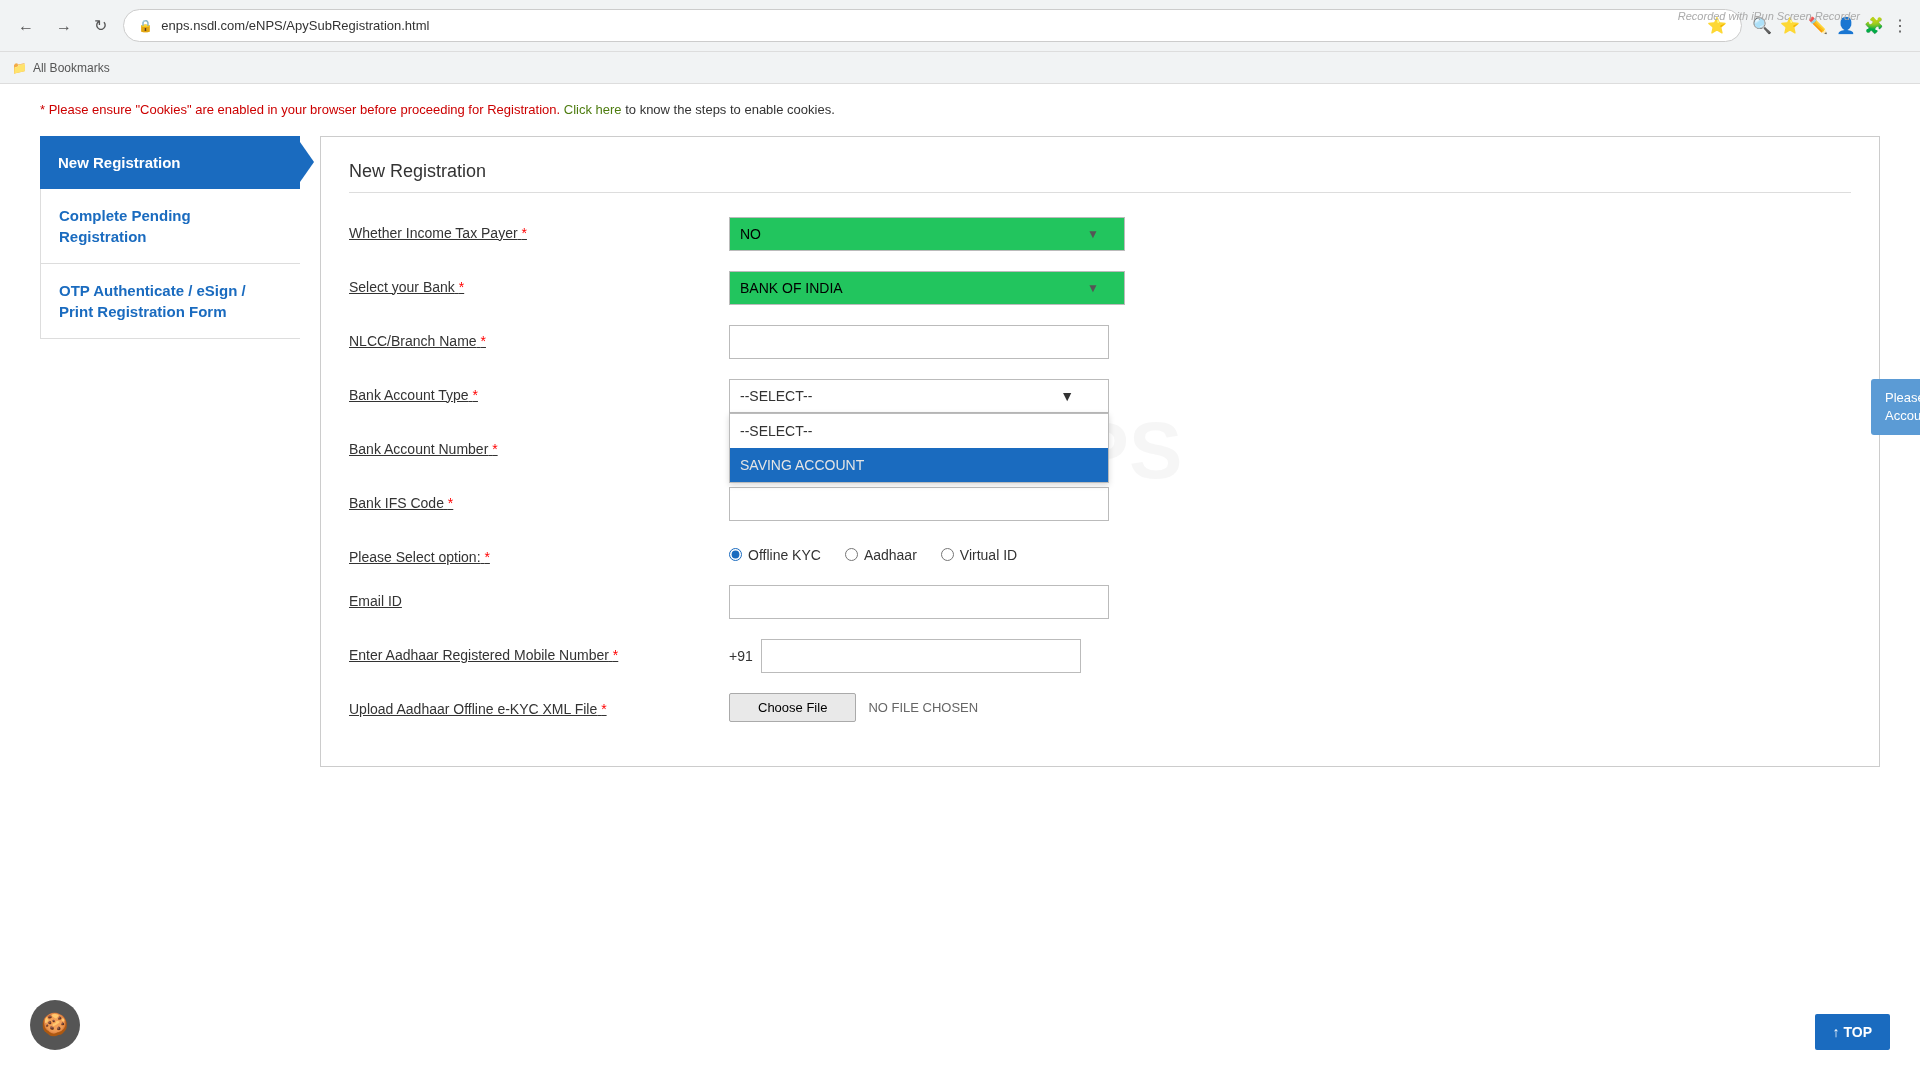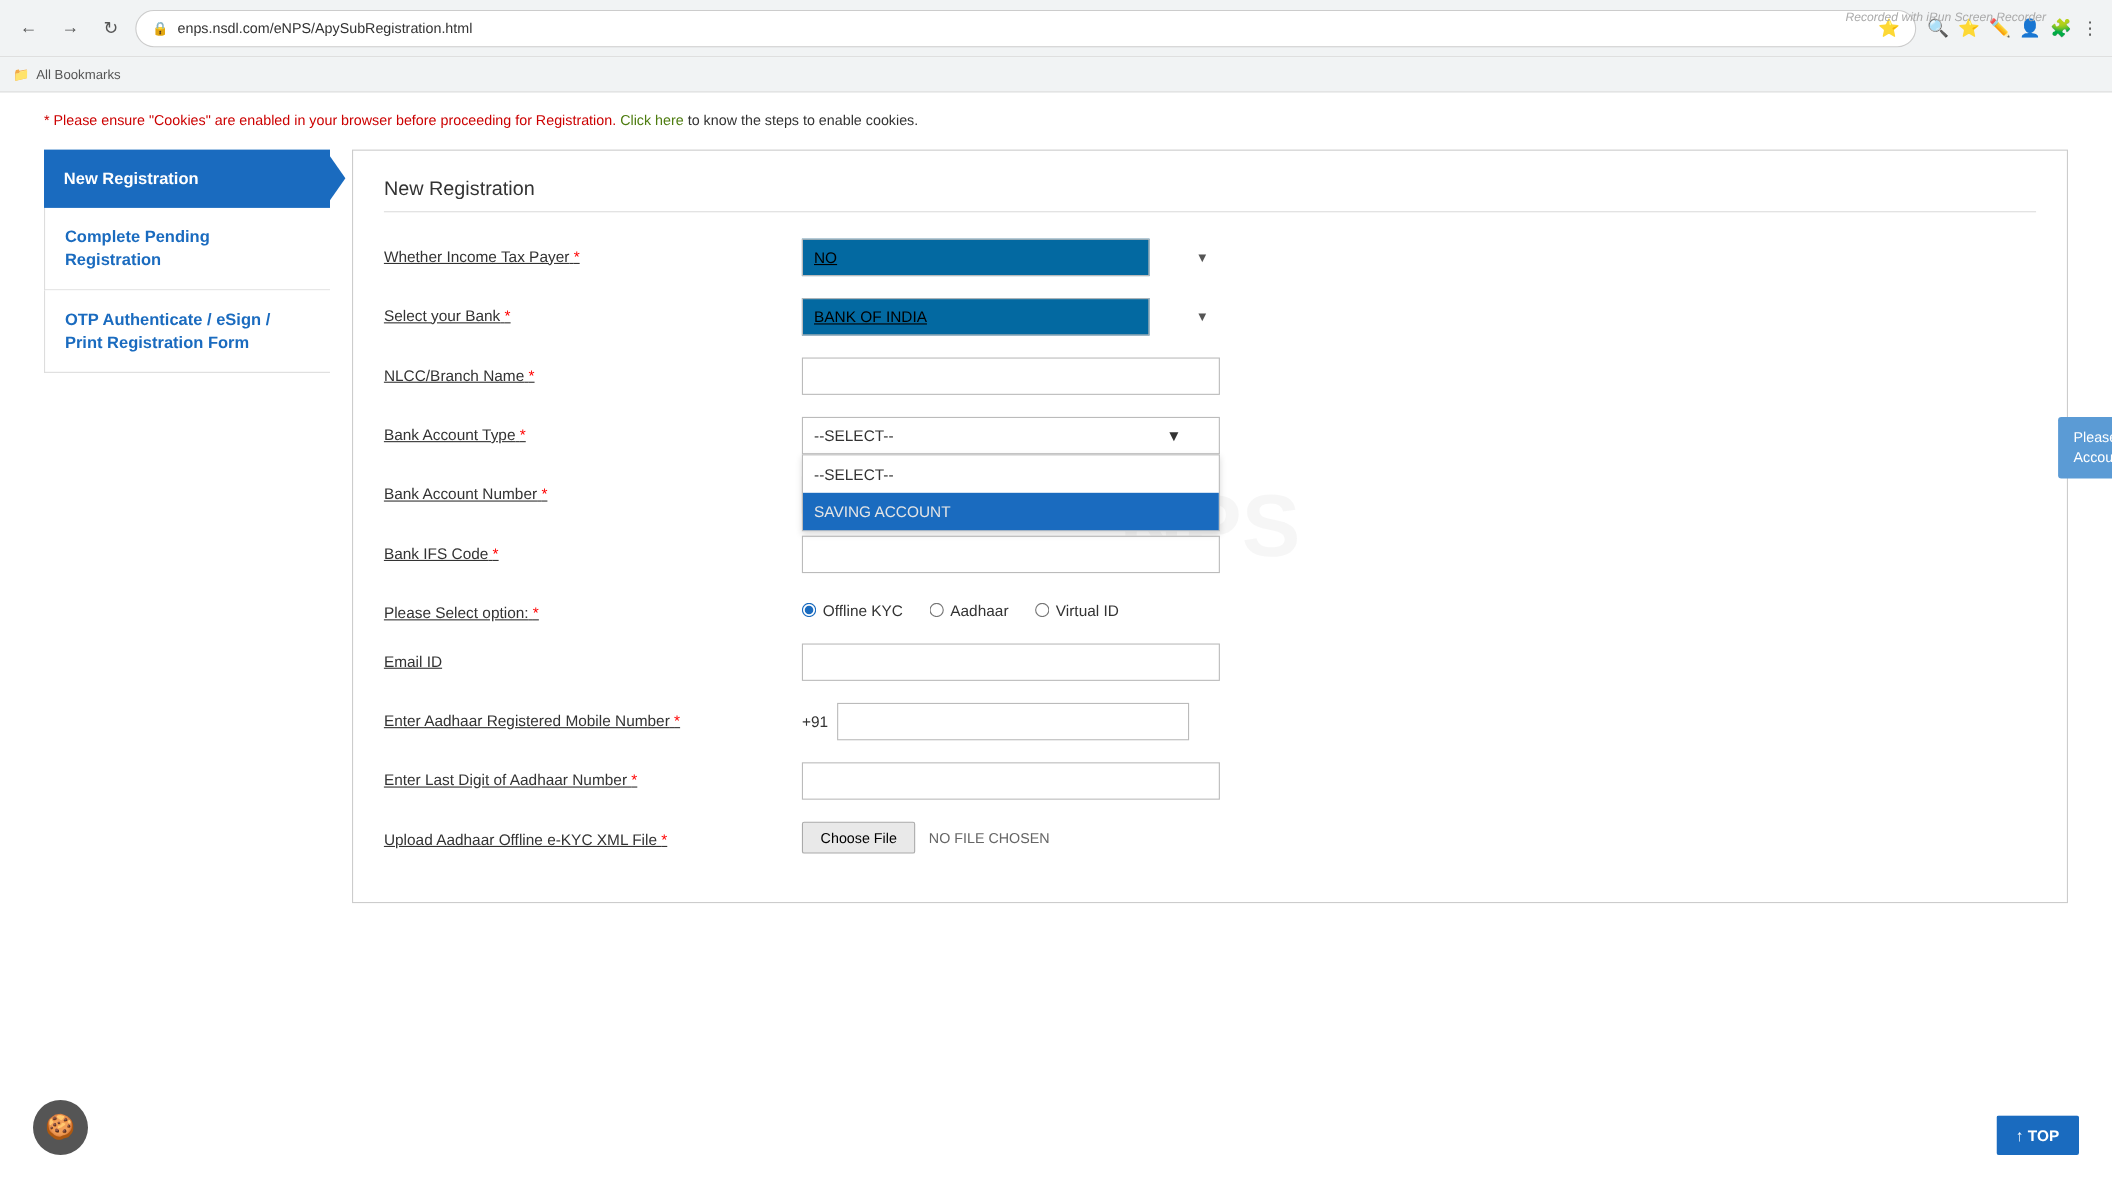--- a/index.html
+++ b/index.html
@@ -147,29 +147,28 @@
     .required-star { color: red; }
     .form-control {
       flex: 1;
     }
 
     .select-wrapper {
       position: relative;
       max-width: 380px;
     }
     .form-select {
-      width: 316px;
+      width: 396px;
       padding: 8px 34px 8px 10px;
       font-size: 14px;
       border: 1px solid #bbb;
-      background: #0369a1;
+      background: #22c55e;
       appearance: none;
       -webkit-appearance: none;
       cursor: pointer;
-      text-decoration: underline;
     }
     .select-arrow {
       position: absolute;
       right: 10px;
       top: 50%;
       transform: translateY(-50%);
       color: #555;
       pointer-events: none;
       font-size: 12px;
     }
@@ -251,21 +250,21 @@
     }
     .radio-input { cursor: pointer; accent-color: #1a6bbf; }
 
     
     .file-upload-wrapper {
       display: flex;
       align-items: center;
       gap: 12px;
     }
     .choose-file-btn {
-      padding: 6px 16px;
+      padding: 6px 28px;
       background: #e9e9e9;
       border: 1px solid #aaa;
       cursor: pointer;
       font-size: 13px;
       border-radius: 2px;
     }
     .no-file-text {
       font-size: 13px;
       color: #666;
     }
@@ -508,29 +507,20 @@
           <span class="required-star"> *</span>
         </div>
         <div class="form-control">
           <div style="display:flex; align-items:center; gap:8px;">
             <span>+91</span>
             <input type="text" class="form-input" style="flex: 1 1 0%; max-width: 320px;">
           </div>
         </div>
       </div>
 
-      <div class="form-row">
-        <div class="form-label">
-          <span>Enter Last Digit of Aadhaar Number</span>
-          <span class="required-star"> *</span>
-        </div>
-        <div class="form-control">
-          <input type="text" class="form-input" style="">
-        </div>
-      </div>
 
       <div class="form-row">
         <div class="form-label">
           <span>Upload Aadhaar Offline e-KYC XML File</span>
           <span class="required-star">*</span>
         </div>
         <div class="form-control">
           <div class="file-upload-wrapper">
             <button class="choose-file-btn">Choose File</button>
             <span class="no-file-text">NO FILE CHOSEN</span>

